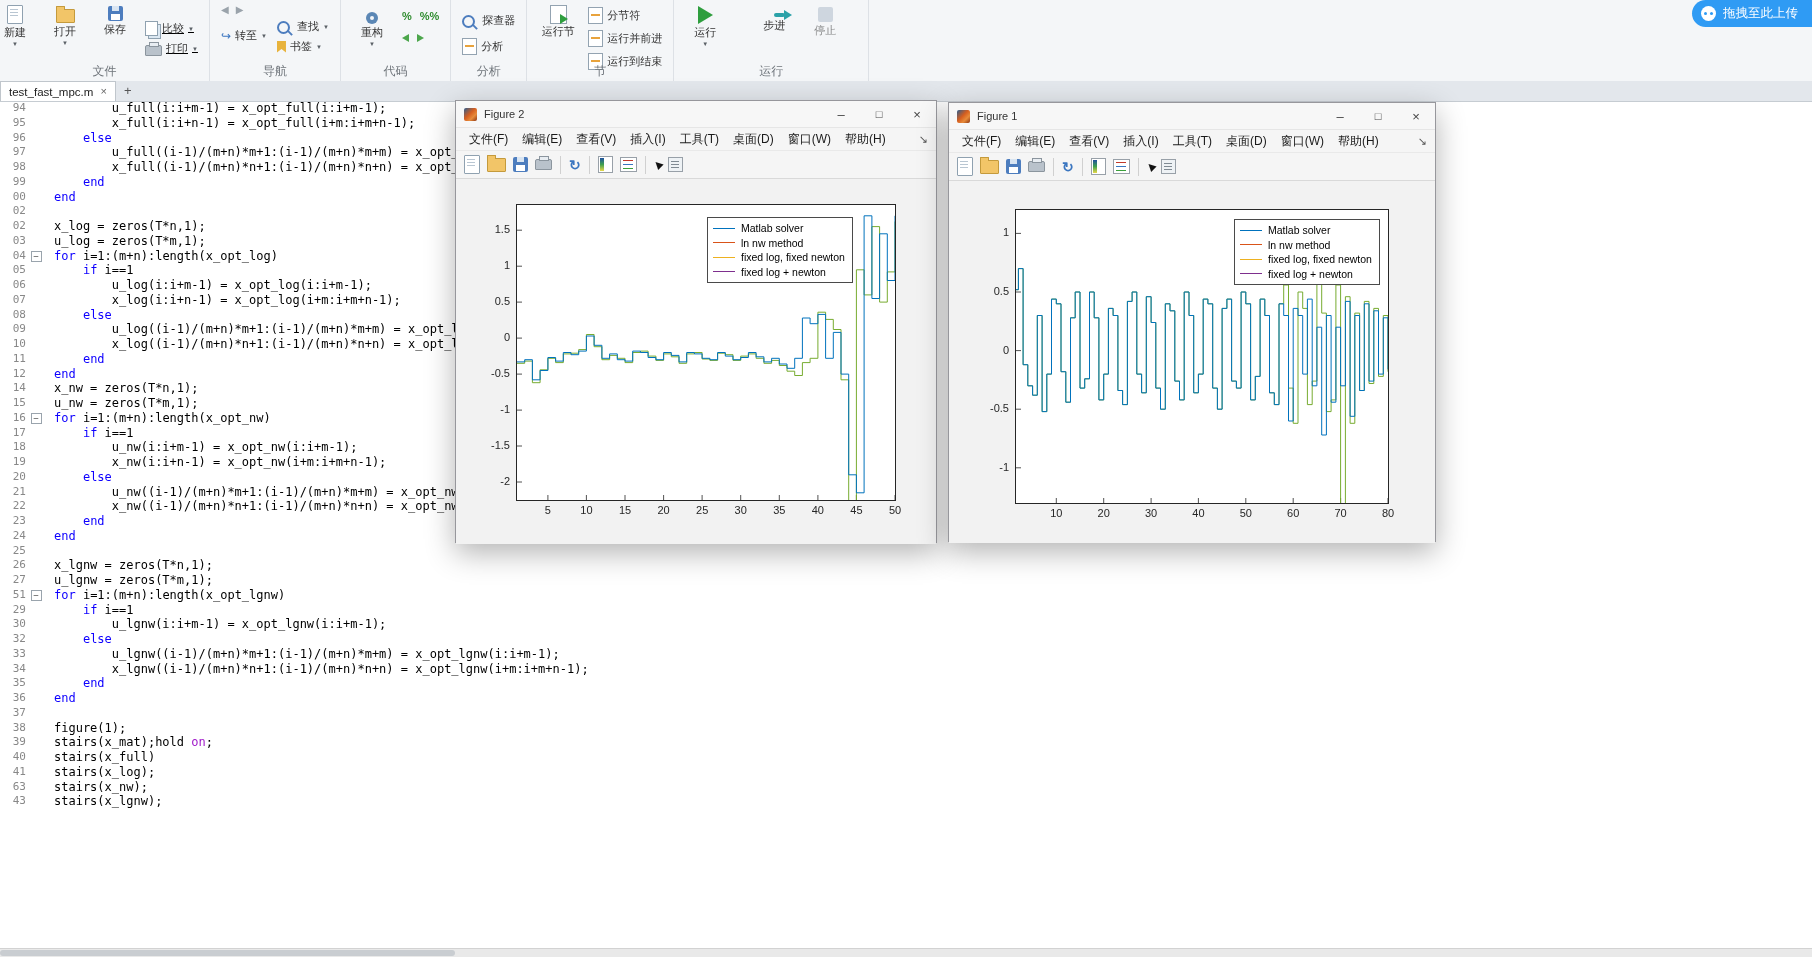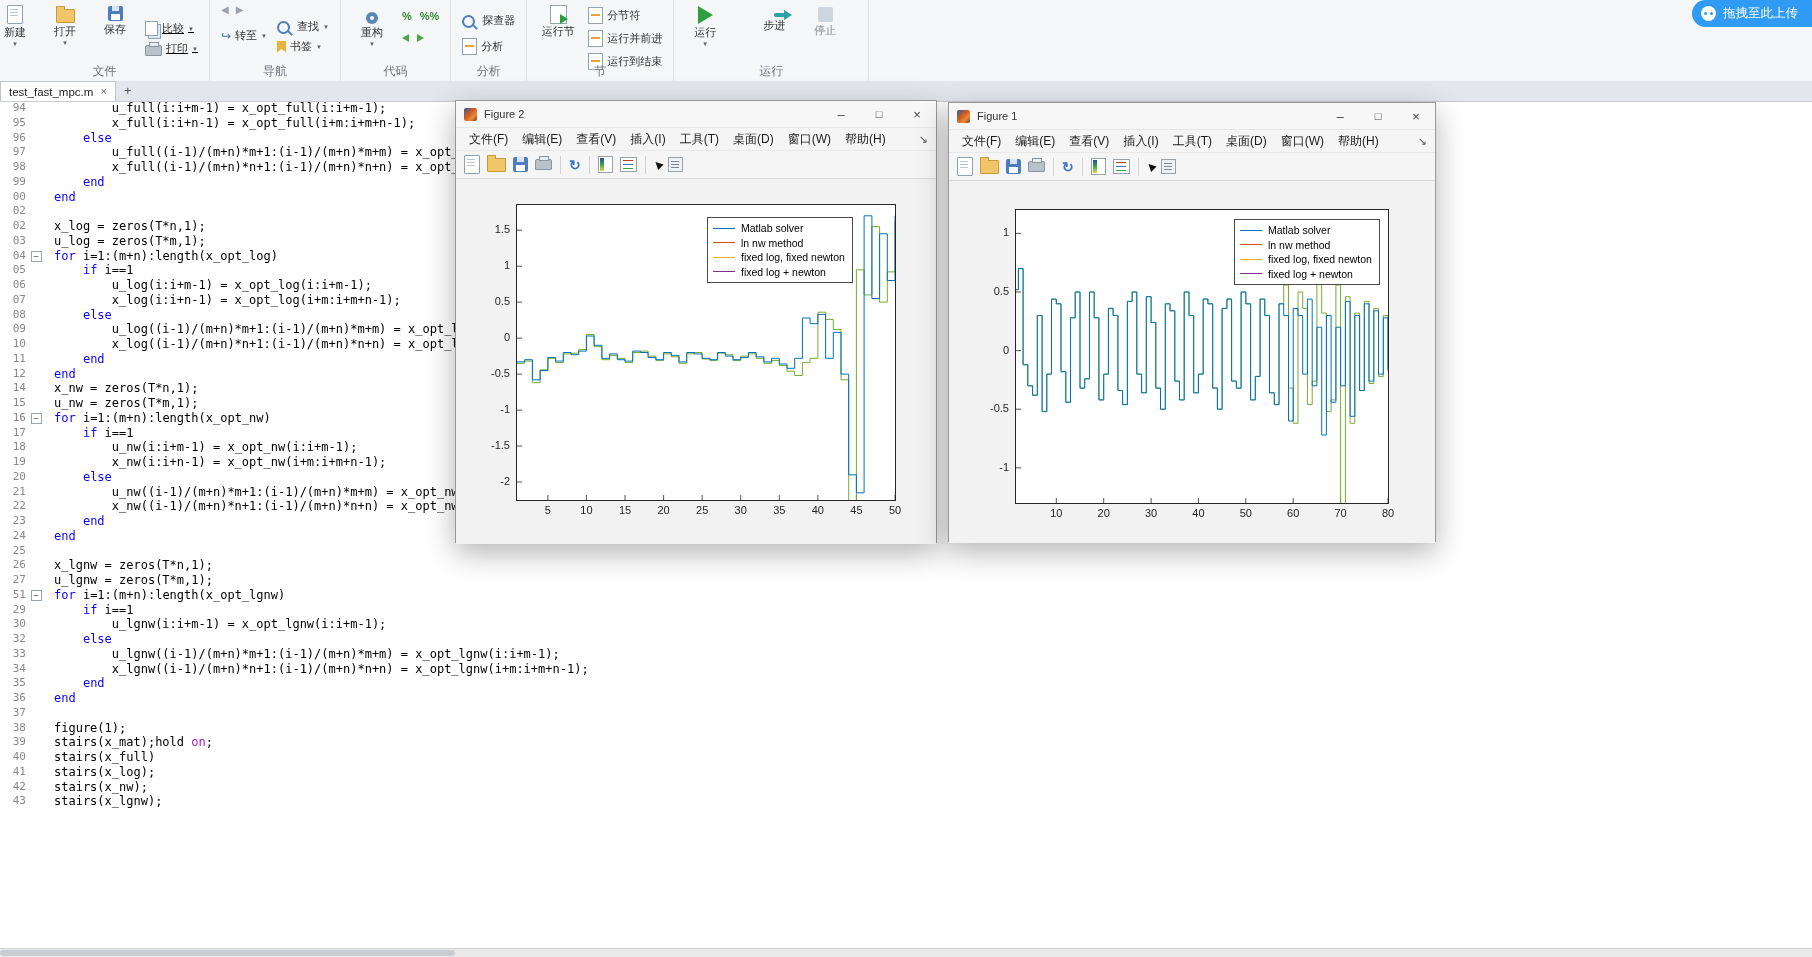--- a/index.html
+++ b/index.html
@@ -312,21 +312,21 @@
         <div class="code-line"><span class="gutter">32</span><span class="foldcol"></span><span class="code">    <span class="kw">else</span></span></div>
         <div class="code-line"><span class="gutter">33</span><span class="foldcol"></span><span class="code">        u_lgnw((i-1)/(m+n)*m+1:(i-1)/(m+n)*m+m) = x_opt_lgnw(i:i+m-1);</span></div>
         <div class="code-line"><span class="gutter">34</span><span class="foldcol"></span><span class="code">        x_lgnw((i-1)/(m+n)*n+1:(i-1)/(m+n)*n+n) = x_opt_lgnw(i+m:i+m+n-1);</span></div>
         <div class="code-line"><span class="gutter">35</span><span class="foldcol"></span><span class="code">    <span class="kw">end</span></span></div>
         <div class="code-line"><span class="gutter">36</span><span class="foldcol"></span><span class="code"><span class="kw">end</span></span></div>
         <div class="code-line"><span class="gutter">37</span><span class="foldcol"></span><span class="code"></span></div>
         <div class="code-line"><span class="gutter">38</span><span class="foldcol"></span><span class="code">figure(1);</span></div>
         <div class="code-line"><span class="gutter">39</span><span class="foldcol"></span><span class="code">stairs(x_mat);hold <span class="cmd">on</span>;</span></div>
         <div class="code-line"><span class="gutter">40</span><span class="foldcol"></span><span class="code">stairs(x_full)</span></div>
         <div class="code-line"><span class="gutter">41</span><span class="foldcol"></span><span class="code">stairs(x_log);</span></div>
-        <div class="code-line"><span class="gutter">42</span><span class="foldcol"></span><span class="code">stairs(x_nw);</span></div>
+        <div class="code-line"><span class="gutter">63</span><span class="foldcol"></span><span class="code">stairs(x_nw);</span></div>
         <div class="code-line"><span class="gutter">43</span><span class="foldcol"></span><span class="code">stairs(x_lgnw);</span></div>
       </div>
   </div>
   <div class="hscrollbar">
     <div class="hthumb"></div>
   </div>
 
   <div class="fig-window" id="fig2" style="left:455px;top:100px;width:480px;height:441px;">
     <div class="fig-titlebar">
       <span class="matlab-ico"></span>

